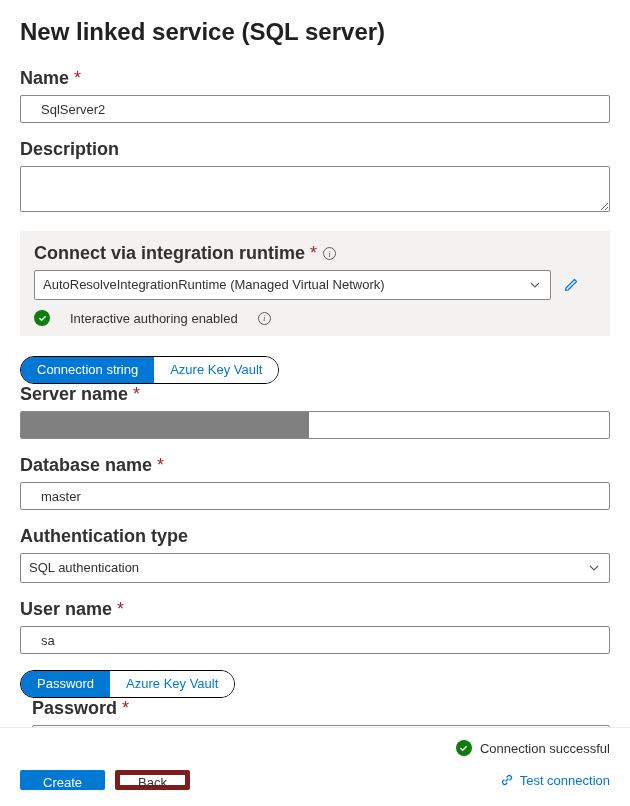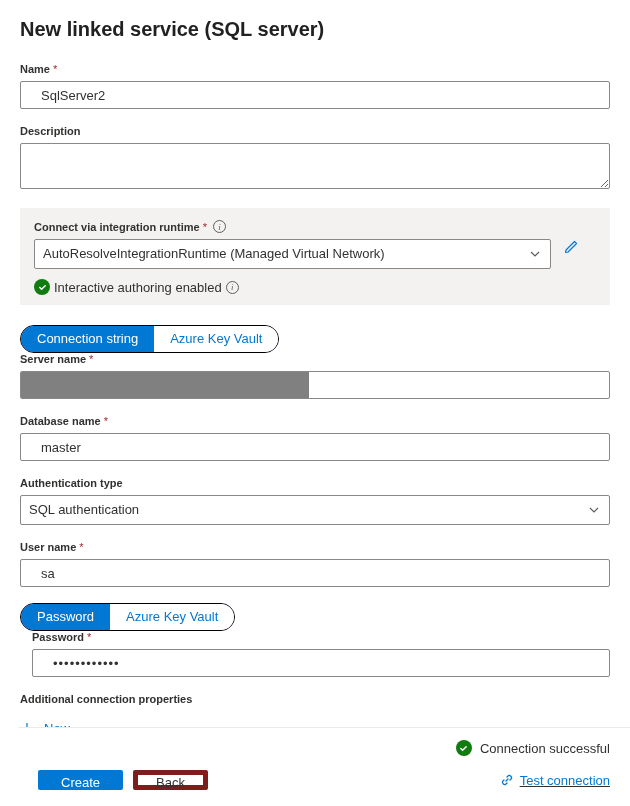--- a/index.html
+++ b/index.html
@@ -1,42 +1,42 @@
 <!DOCTYPE html>
 <html><head>
   <meta charset="utf-8">
   <style>
     * { box-sizing: border-box; margin: 0; padding: 0; font-family: "Segoe UI", -apple-system, sans-serif; }
     body { width: 630px; height: 806px; background: #fff; color: #323130; font-size: 13px; position: relative; }
     .page { padding: 18px 20px 0 20px; }
-    h1 { font-size: 20px; font-weight: 600; color: #212121; margin-bottom: 22px; }
+    h1 { font-size: 24px; font-weight: 600; color: #212121; margin-bottom: 22px; }
     .field { margin-bottom: 16px; }
-    .label { font-size: 11px; font-weight: 600; color: #323130; margin-bottom: 6px; display: block; }
+    .label { font-size: 18px; font-weight: 600; color: #323130; margin-bottom: 6px; display: block; }
     .req::after { content: " *"; color: #a4262c; font-weight: 400; }
     .input, .textarea, .select {
       width: 100%; border: 1px solid #8a8886; border-radius: 2px; padding: 5px 20px;
       font-size: 13px; color: #323130; background: #fff; line-height: 1.5;
     }
     .input { height: 28px; }
     .textarea { height: 46px; resize: both; }
     .ir-panel { background: #f3f2f1; padding: 12px 31px 10px 14px; border-radius: 0; margin-bottom: 20px; }
-    .ir-row { display: flex; align-items: flex-start; gap: 8px; }
+    .ir-row { display: flex; align-items: center; gap: 8px; }
     .ir-select-wrap { flex: 1; position: relative; }
     .select-box {
       width: 100%; border: 1px solid #8a8886; border-radius: 2px; padding: 5px 30px 5px 8px;
       font-size: 13px; color: #323130; background: #fff; height: 30px; line-height: 18px;
       display: flex; align-items: center; cursor: pointer; position: relative;
     }
     .chev-down {
       position: absolute; right: 10px; top: 50%; transform: translateY(-50%);
       width: 10px; height: 10px; pointer-events: none;
     }
     .chev-down svg { display: block; }
     .edit-icon { color: #0078d4; cursor: pointer; width: 16px; height: 16px; flex-shrink: 0; margin-left: 4px; }
-    .status-row { display: flex; align-items: center; gap: 4px; margin-top: 10px; }
+    .status-row { display: flex; align-items: center; gap: 20px; margin-top: 10px; }
     .check-circle {
       width: 16px; height: 16px; border-radius: 50%; background: #107c10;
       display: flex; align-items: center; justify-content: center; flex-shrink: 0;
     }
     .check-circle svg { display: block; }
     .info-icon {
       width: 13px; height: 13px; border: 1px solid #605e5c; border-radius: 50%;
       display: inline-flex; align-items: center; justify-content: center;
       font-size: 9px; color: #605e5c; font-style: italic; font-family: Georgia, serif;
       flex-shrink: 0; cursor: pointer;
@@ -55,33 +55,33 @@
       display: flex; align-items: stretch; overflow: hidden;
     }
     .mask-fill { width: 49%; background: #808080; }
     .pw-indent { padding-left: 12px; }
     .add-new {
       display: inline-flex; align-items: center; gap: 10px; color: #0078d4;
       cursor: pointer; font-size: 13px; margin-top: 8px; padding: 2px 0;
     }
     .plus-icon { width: 14px; height: 14px; }
     .footer {
-      position: absolute; bottom: 0; left: 18px; right: 0;
+      position: absolute; bottom: 0; left: 0; right: 0;
       border-top: 1px solid #edebe9; padding: 12px 20px 16px 20px; background: #fff;
     }
     .footer-top { display: flex; justify-content: flex-end; align-items: center; margin-bottom: 14px; }
     .footer-top .check-circle { margin-right: 8px; }
     .footer-bottom { display: flex; justify-content: space-between; align-items: center; }
     .btn {
       height: 20px; padding: 0 18px; border-radius: 2px; font-size: 13px; cursor: pointer;
       border: 5px solid #7f1d1d; background: #fff; color: #323130;
     }
     .btn.primary { background: #0078d4; color: #fff; border-color: #0078d4; }
     .btn-row-left { display: flex; gap: 10px; }
-    .btn-row-right { display: flex; gap: 14px; align-items: center; text-decoration: underline; }
+    .btn-row-right { display: flex; gap: 14px; align-items: center; }
     .link-btn {
       display: inline-flex; align-items: center; gap: 6px; color: #0078d4;
       cursor: pointer; font-size: 13px; background: none; border: none;
     }
     .conn-icon { width: 14px; height: 14px; }
     .label-row { display: flex; align-items: center; gap: 6px; margin-bottom: 6px; }
     .label-row .label { margin-bottom: 0; }
   </style>
 </head>
 <body>

